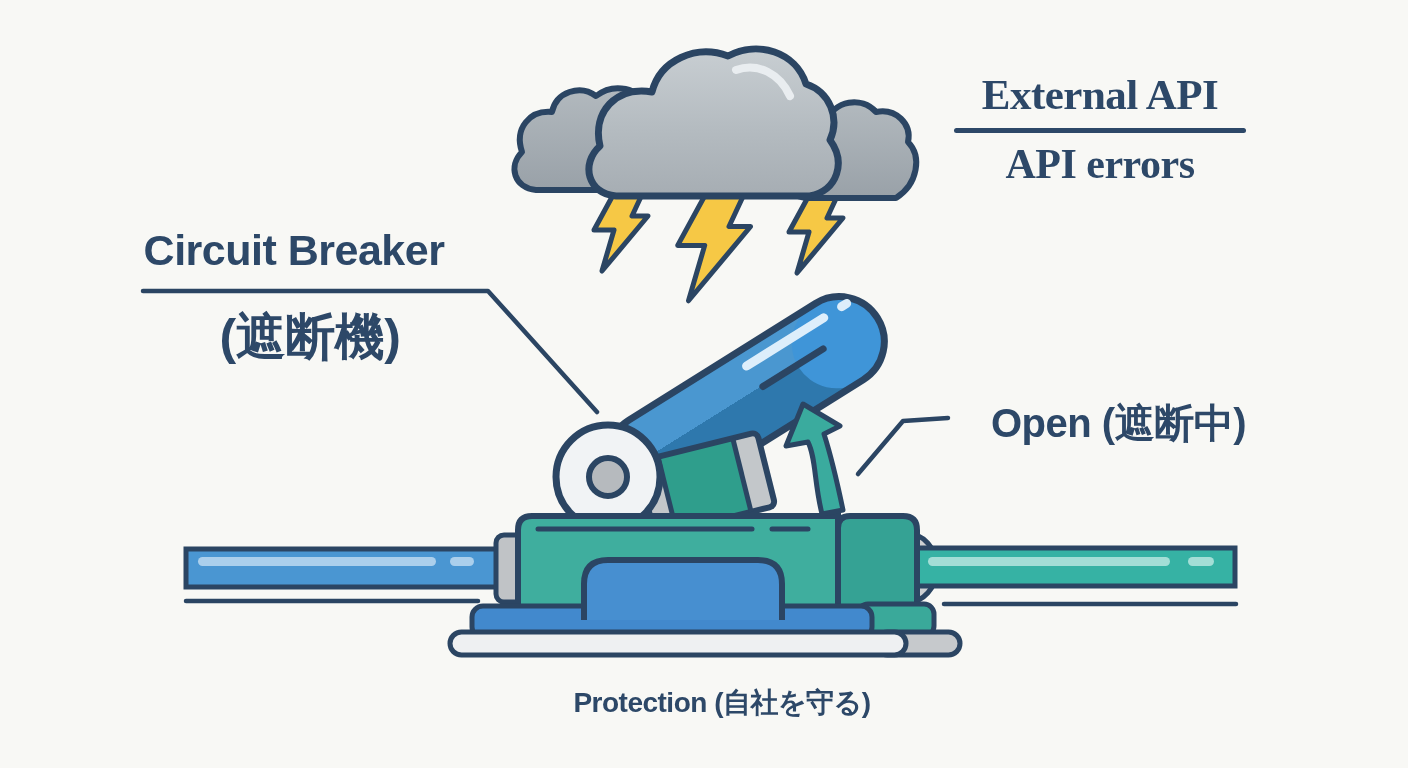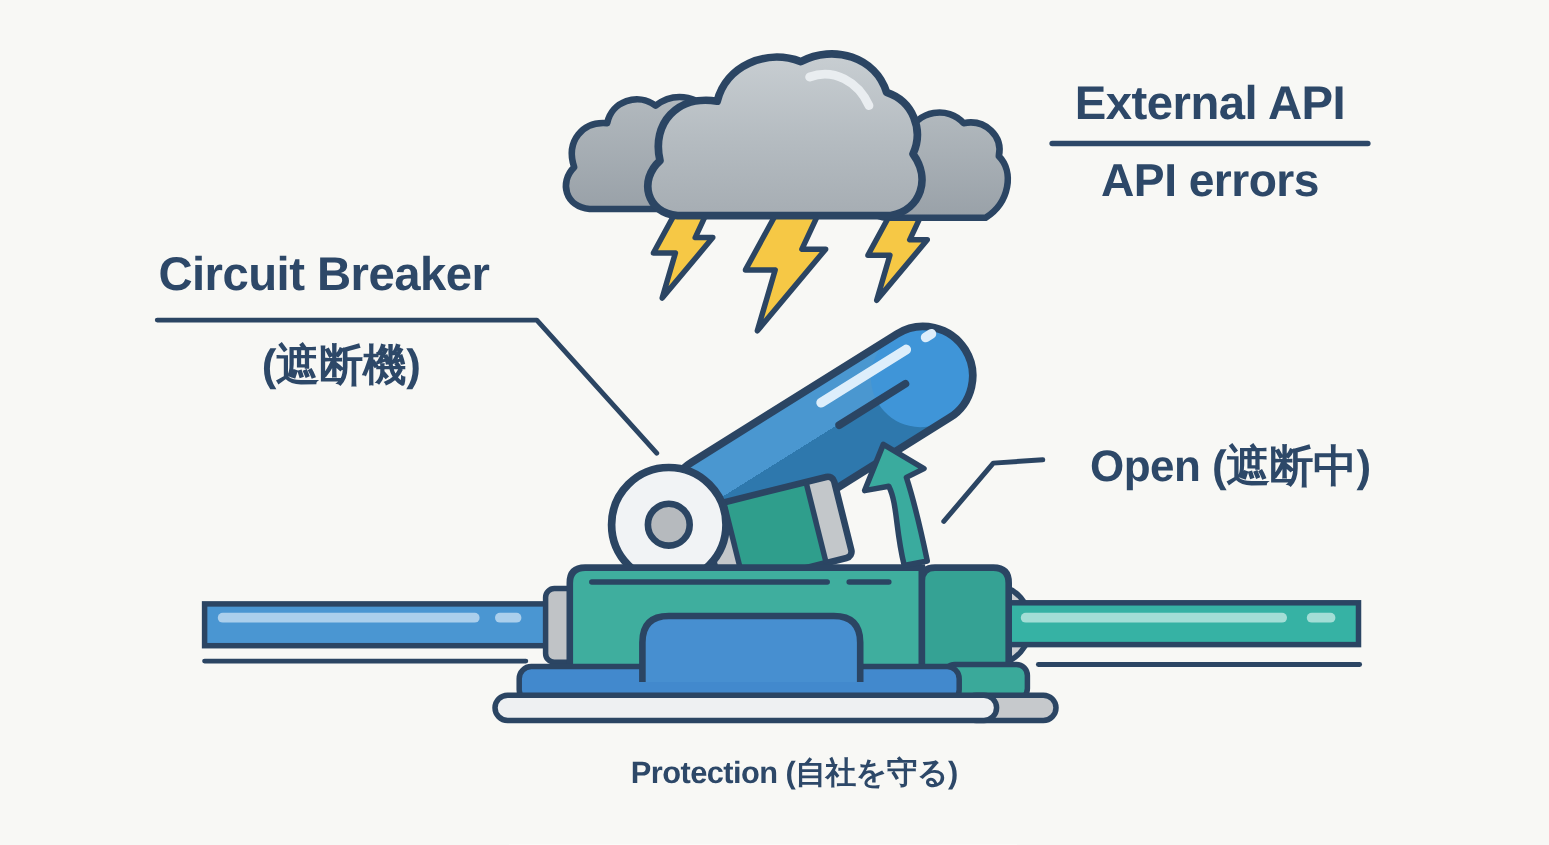--- a/index.html
+++ b/index.html
@@ -6,23 +6,23 @@
   body{font-family:"Liberation Sans","DejaVu Sans",sans-serif;}
   .stage{
     position:relative;width:1408px;height:768px;overflow:hidden;
     background:#f8f8f5;
   }
   .stage svg{position:absolute;left:0;top:0;}
   .label{
     position:absolute;color:#2d4868;font-weight:bold;
     -webkit-font-smoothing:antialiased;letter-spacing:-0.5px;
   }
-  .lbl-cb{left:144px;top:226px;width:340px;text-align:left;font-size:43px;}
-  .lbl-cb-jp{left:140px;top:304px;width:340px;text-align:center;font-size:40px;}
-  .lbl-ext{left:950px;top:70px;width:300px;text-align:center;font-size:43px;}
+  .lbl-cb{left:124px;top:226px;width:340px;text-align:center;font-size:43px;}
+  .lbl-cb-jp{left:140px;top:304px;width:340px;text-align:center;font-size:50px;}
+  .lbl-ext{left:950px;top:70px;width:300px;text-align:center;font-size:43px;font-family:Liberation Serif, serif;}
   .ext-underline{width:292px;height:5px;background:#2d4868;border-radius:2.5px;margin:9px auto 7px auto;}
   .lbl-ext .second{font-size:42px;}
   .lbl-open{left:991px;top:396px;font-size:40px;white-space:nowrap;}
   .lbl-prot{left:442px;top:684px;width:560px;text-align:center;font-size:28px;white-space:nowrap;}
 </style>
 </head>
 <body>
 
 <div class="stage">
 

